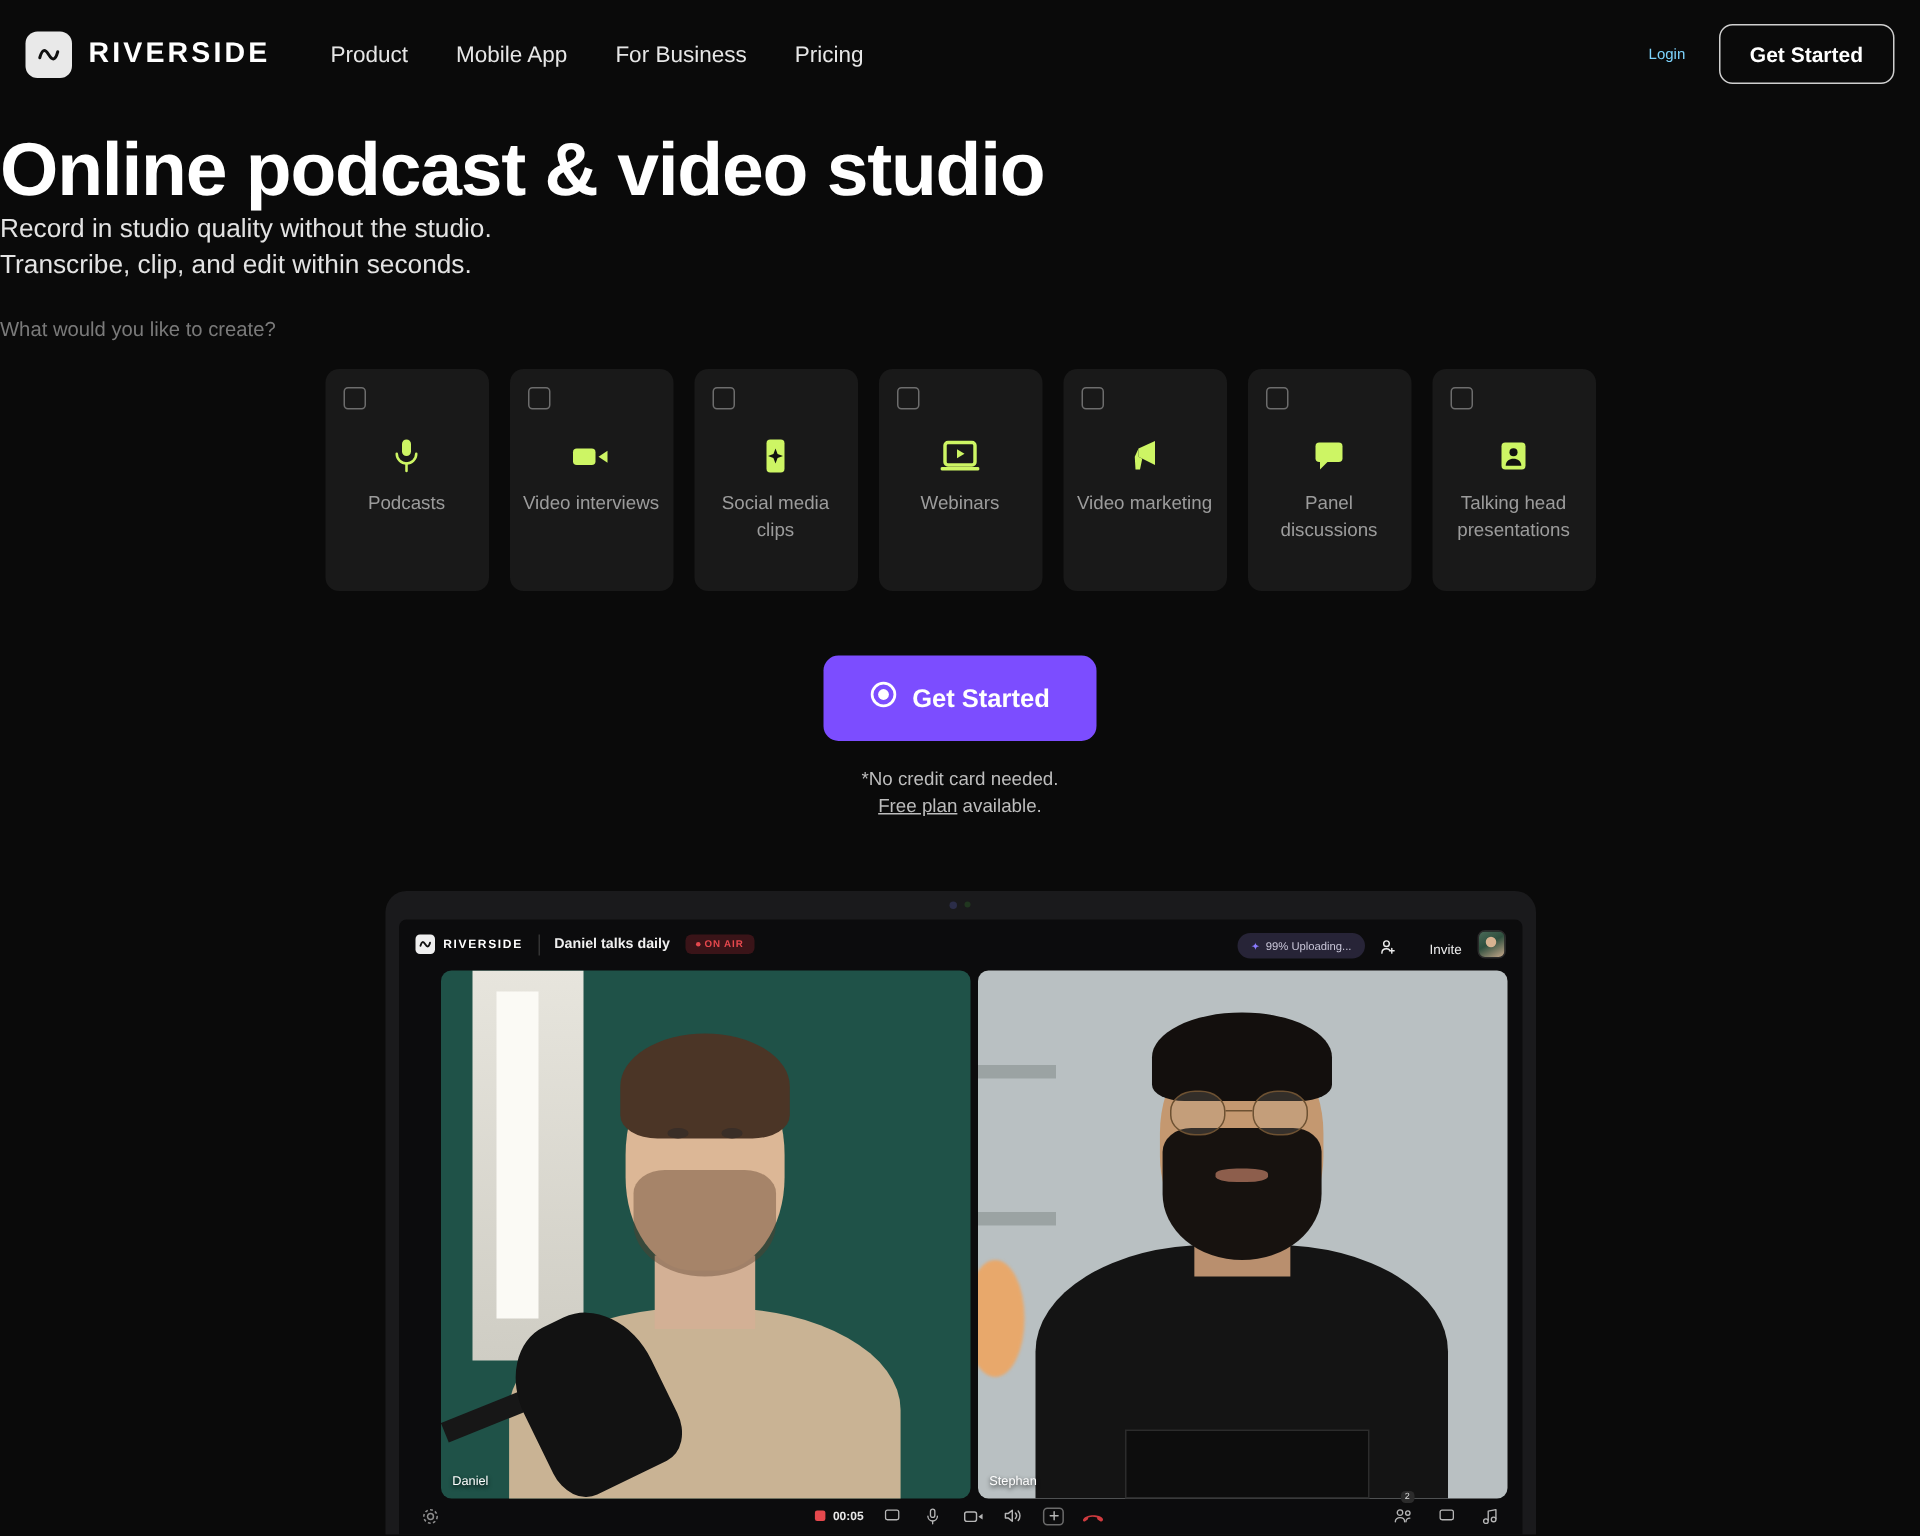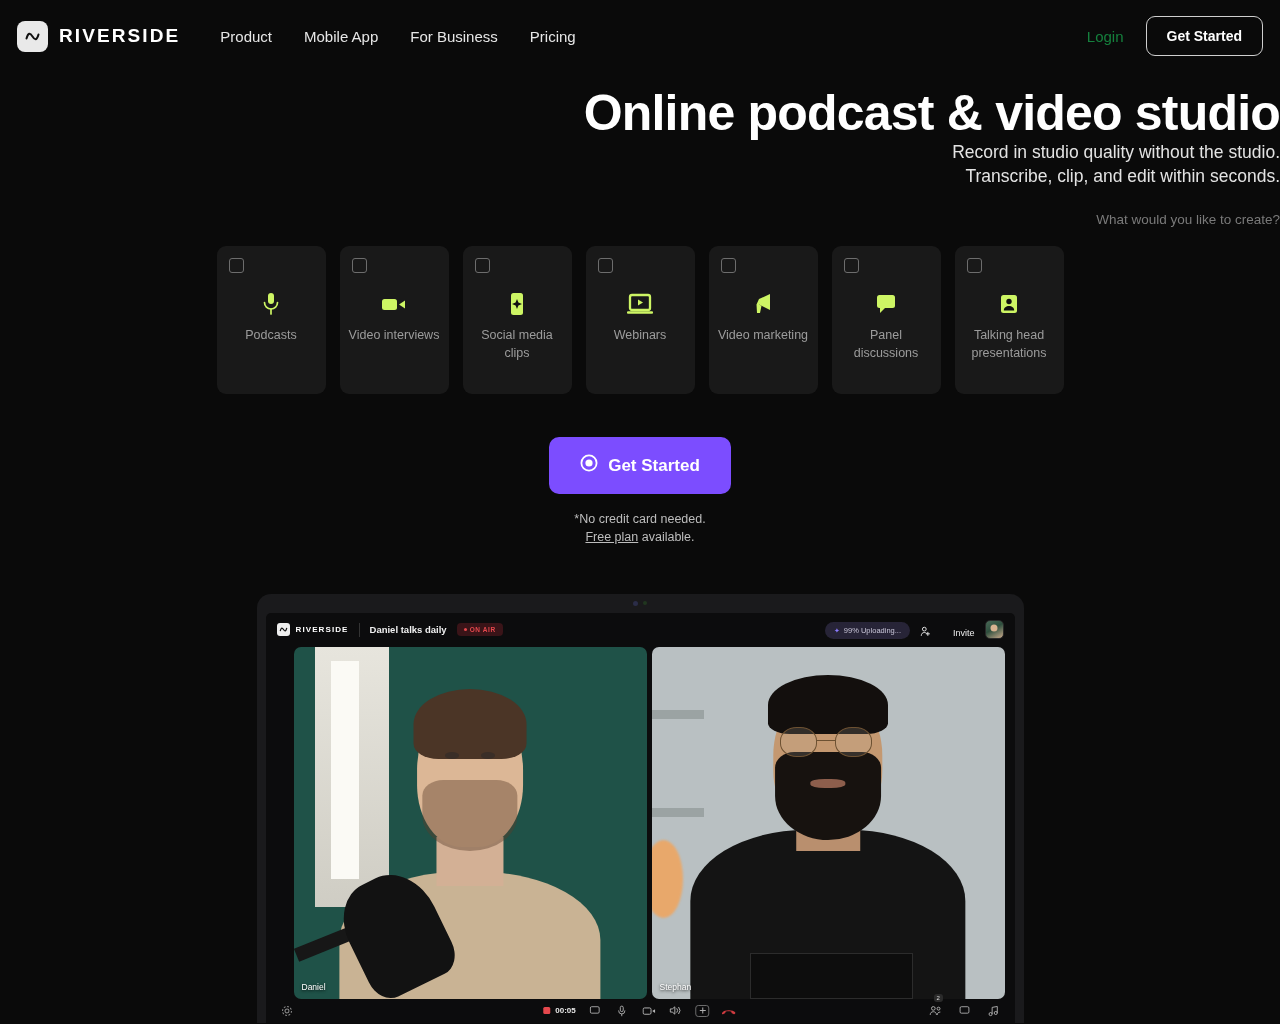--- a/index.html
+++ b/index.html
@@ -47,35 +47,35 @@
     color: #e6e6e6;
     text-decoration: none;
     white-space: nowrap;
   }
   .header-right {
     margin-left: auto;
     display: flex;
     align-items: center;
     gap: 22px;
   }
-  .login-link { font-size: 15px; color: #15803d; text-decoration: none; }
+  .login-link { font-size: 10px; color: #7dd3fc; text-decoration: none; }
   .get-started-outline {
     border: 1px solid #cfcfcf;
     border-radius: 9px;
     padding: 11px 20px;
     font-size: 14px;
     font-weight: bold;
     color: #ffffff;
     background: transparent;
     cursor: pointer;
     font-family: inherit;
   }
 
   
-  .hero { text-align: right; padding-top: 13px; }
+  .hero { text-align: left; padding-top: 13px; }
   .hero h1 {
     font-size: 50px;
     font-weight: bold;
     letter-spacing: -0.8px;
     line-height: 1.12;
     color: #ffffff;
   }
   .hero-sub {
     font-size: 17.5px;
     line-height: 1.35;

